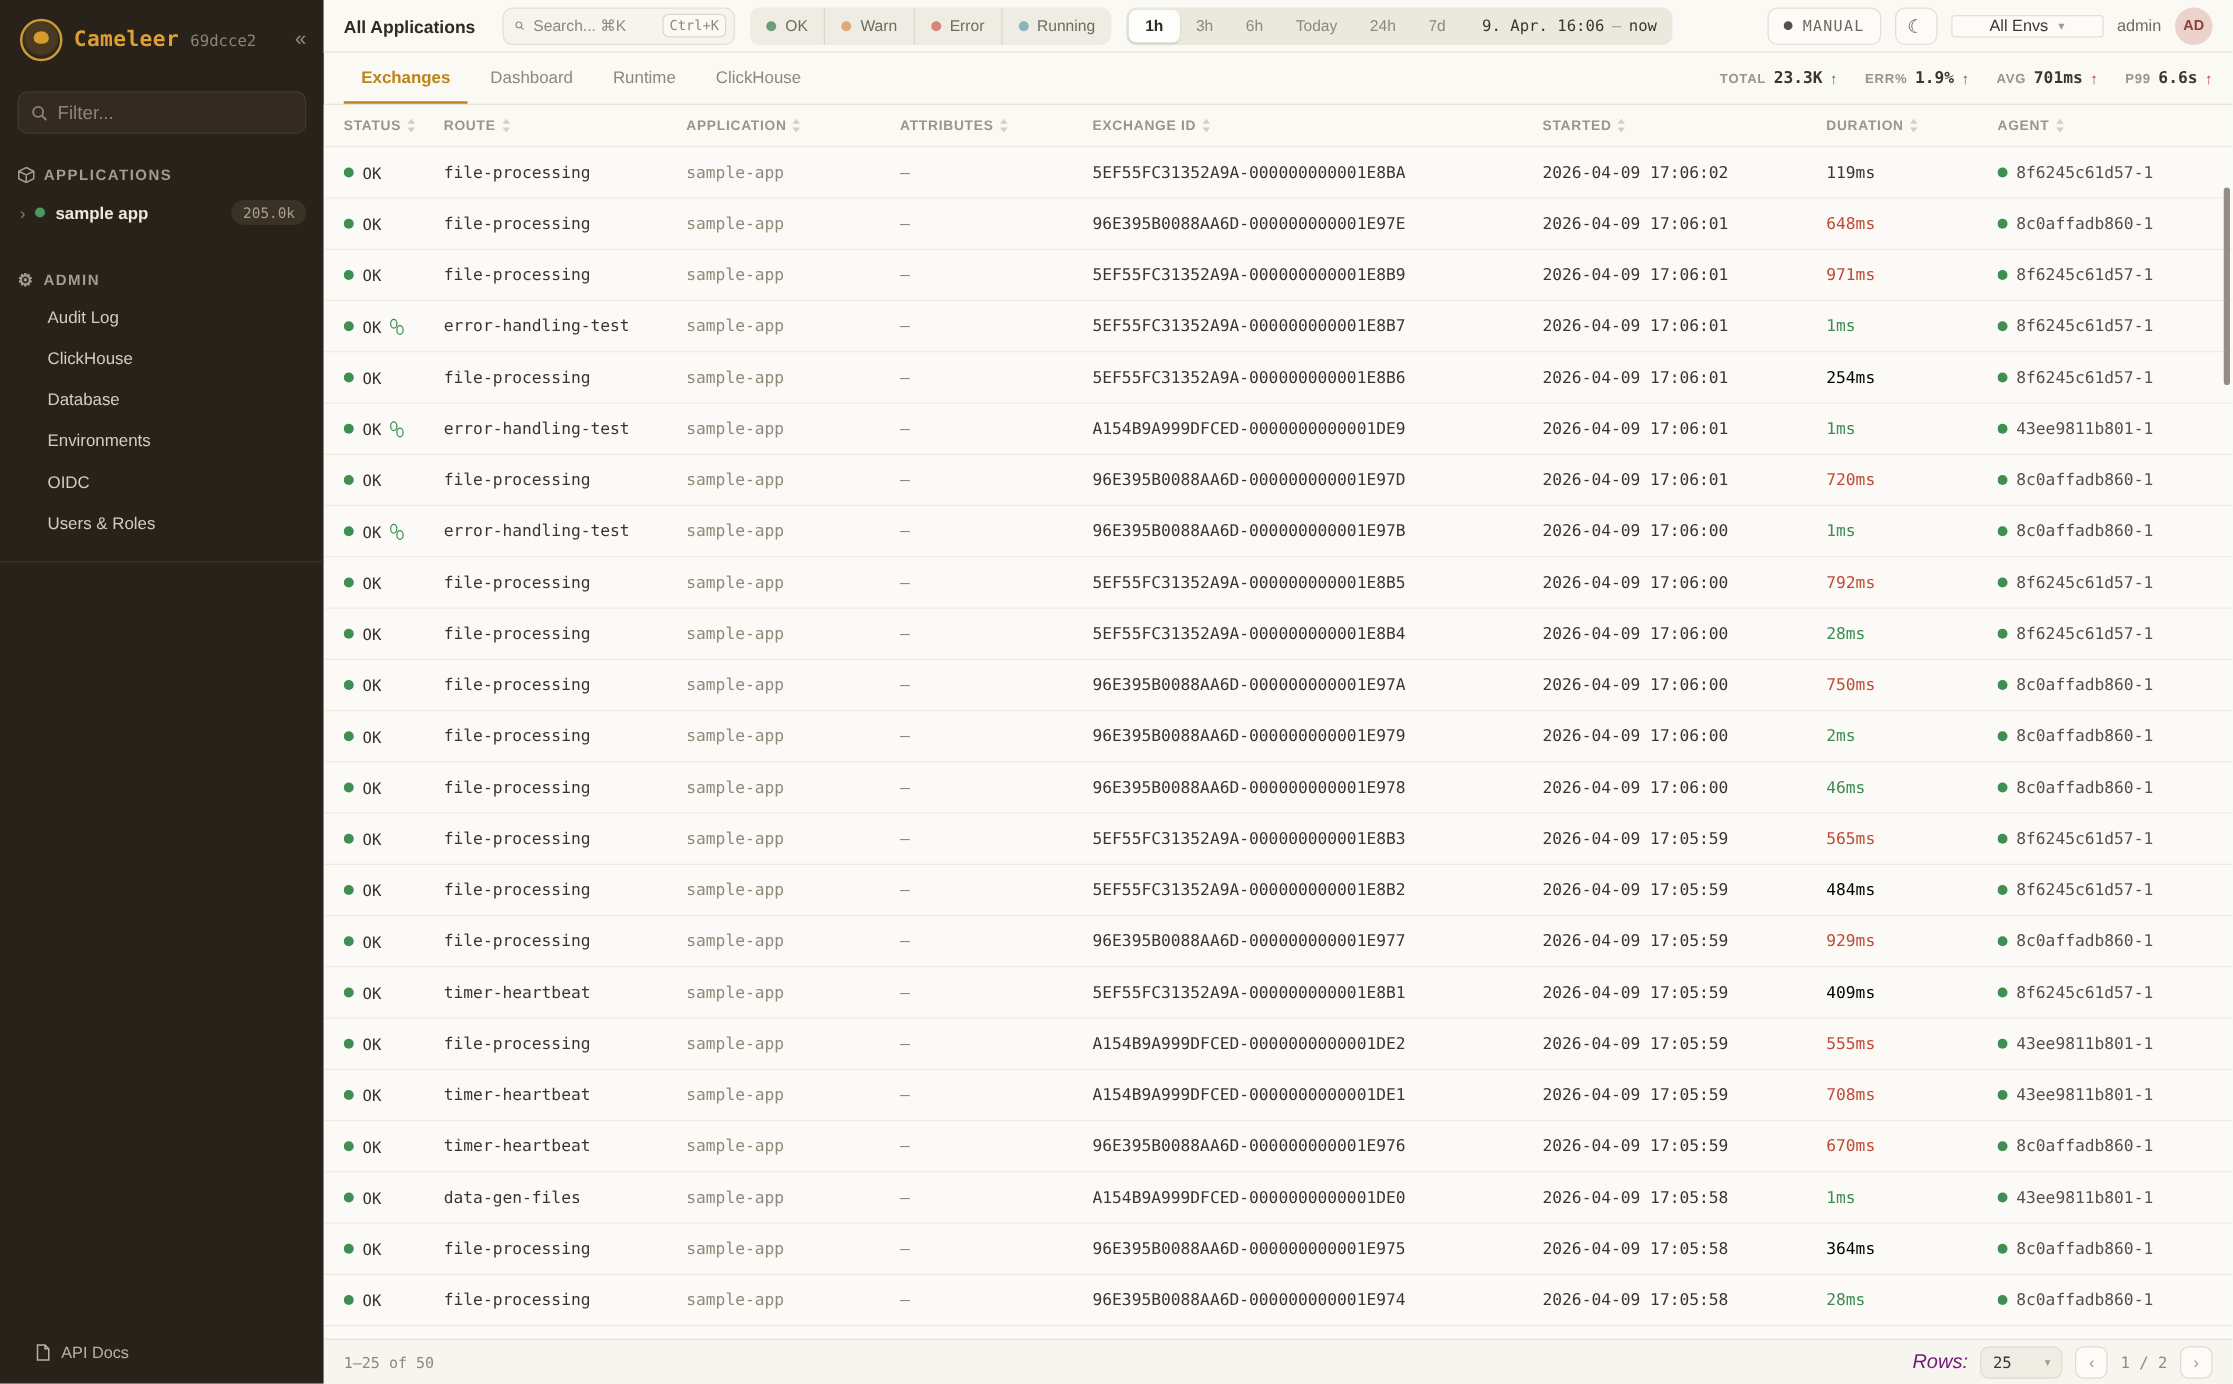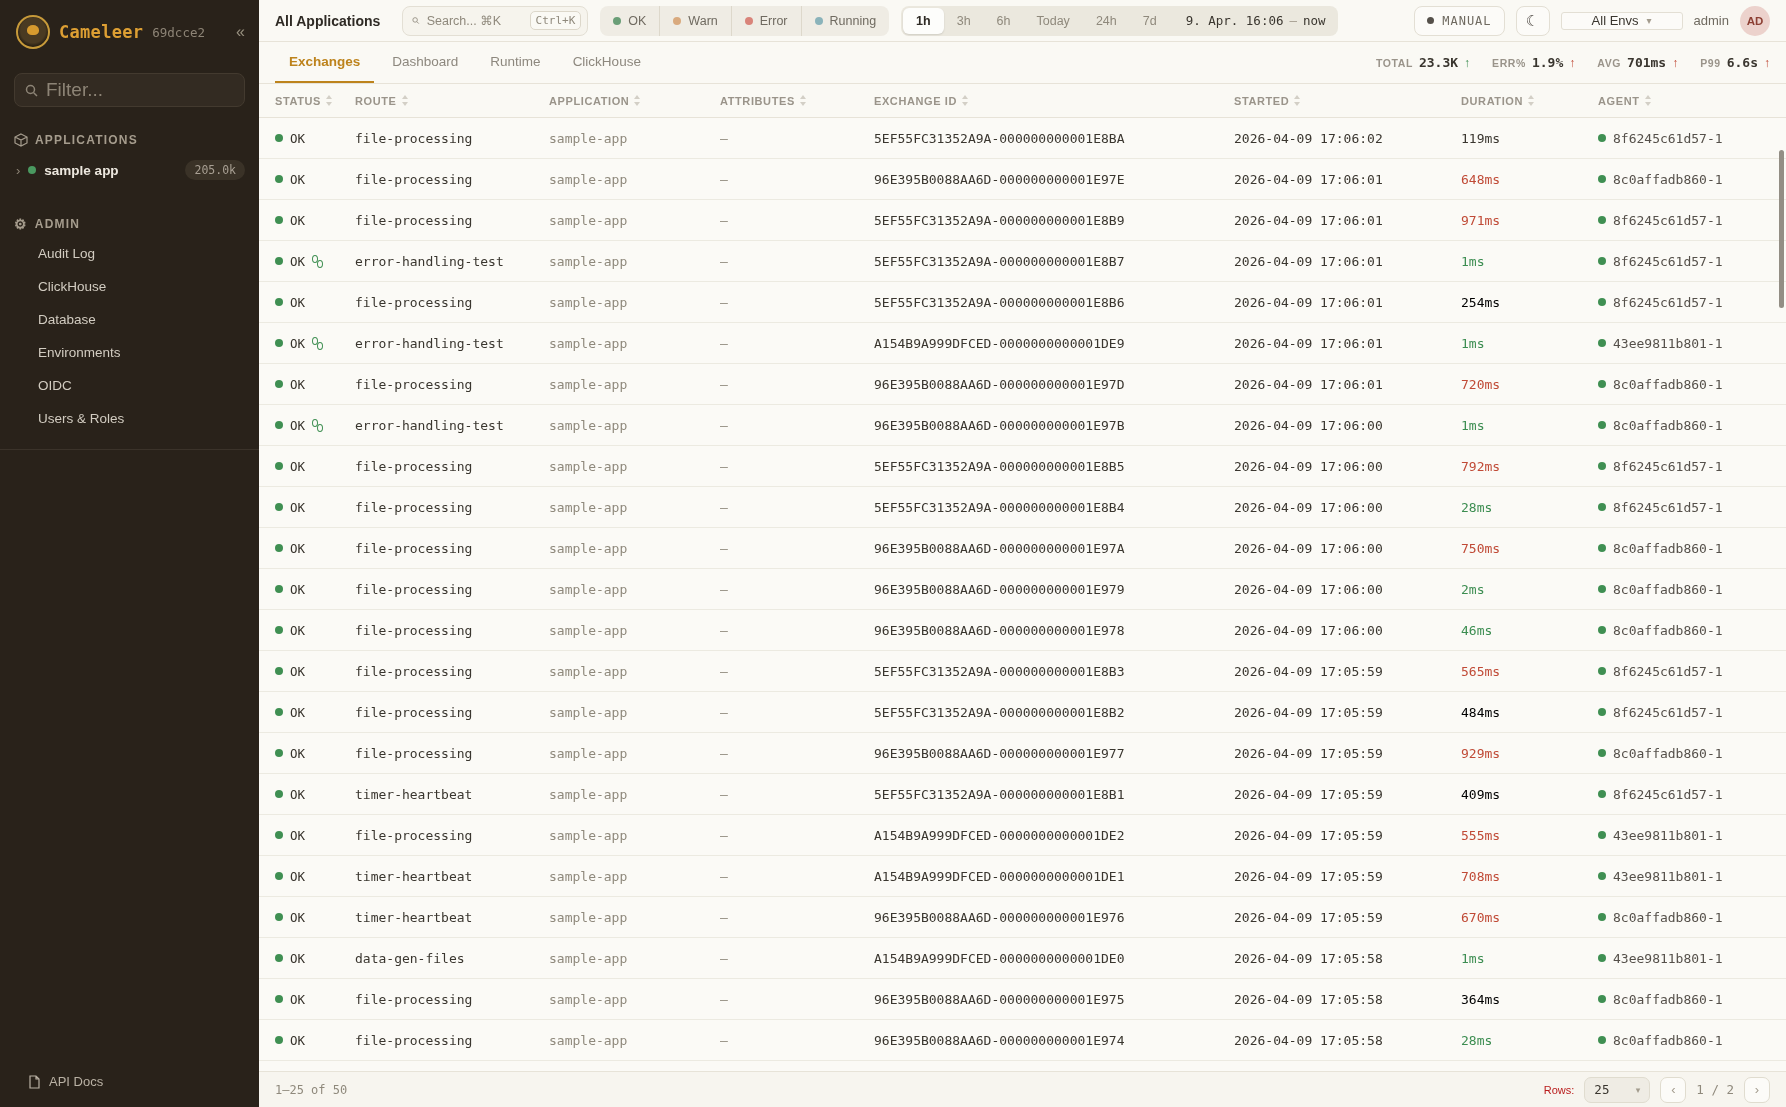--- a/index.html
+++ b/index.html
@@ -16,21 +16,21 @@
           border:2px solid #c79a3a; position:relative; flex:none; }
   .logo::after { content:""; position:absolute; left:9px; top:8px; width:12px; height:10px;
                  background:#d79a2e; border-radius:50% 50% 40% 40%; }
   .brand { font-family:"DejaVu Sans Mono", monospace; font-weight:bold; font-size:17px; color:#dd9f33; letter-spacing:.3px; }
   .build { font-family:"DejaVu Sans Mono", monospace; font-size:12.5px; color:#8d8476; }
   .collapse { margin-left:auto; color:#97907f; font-size:16px; cursor:pointer; }
   .filter-box { margin:12px 14px 18px 14px; height:34px; background:#332b22; border:1px solid #433a2f;
                 border-radius:8px; display:flex; align-items:center; gap:8px; padding:0 10px; }
   .filter-box svg { flex:none; }
   .filter-box input { background:transparent; border:none; outline:none; color:#cfc8bd; width:100%;
-                      font-size:19px; font-family:"Liberation Sans", sans-serif; }
+                      font-size:15px; font-family:"Liberation Sans", sans-serif; }
   .filter-box input::placeholder { color:#8d8476; }
   .side-section { display:flex; align-items:center; gap:7px; padding:8px 16px 6px 14px;
                   color:#a59c8d; font-size:12px; font-weight:bold; letter-spacing:1.2px; }
   .side-section .gear { font-size:14px; line-height:1; }
   .app-item { display:flex; align-items:center; gap:8px; padding:7px 14px 7px 16px; cursor:pointer; }
   .app-item .chev { color:#8d8476; font-size:13px; }
   .dot { width:8px; height:8px; border-radius:50%; flex:none; }
   .app-item .dot { background:#4a9960; }
   .app-item .app-name { color:#ece7de; font-size:13.5px; font-weight:bold; }
   .count-badge { margin-left:auto; background:#3a3227; color:#a89f93; border-radius:10px;
@@ -116,21 +116,21 @@
   .c-app, .c-attr { color:#8f897c; }
   .c-dur.neutral { color:#3a362f; } .c-dur.green { color:#3c8d51; }
   .c-dur.orange { color:#000000; } .c-dur.red { color:#c04a36; }
   .c-agent { display:flex; align-items:center; gap:7px; color:#55504a; }
   .c-agent .dot { background:#3f8f52; }
 
   .tfoot { height:36px; border-top:1px solid #e7e3d8; background:#f7f5ef; display:flex; align-items:center;
            padding:0 16px; }
   .range-text { font-family:"DejaVu Sans Mono", monospace; font-size:12px; color:#8f897c; }
   .foot-right { margin-left:auto; display:flex; align-items:center; gap:10px; }
-  .rows-label { font-size:11px; color:#b91c1c; }
+  .rows-label { font-size:16px; color:#701a75;font-style:italic; }
   .rows-select { width:66px; height:26px; background:#efece4; border:1px solid #e0dccf; border-radius:7px;
                  display:flex; align-items:center; justify-content:space-between; padding:0 9px; cursor:pointer; }
   .rows-select .val { font-size:12.5px; color:#3a362f; font-family:"DejaVu Sans Mono", monospace; }
   .rows-select .car { color:#a39c8e; font-size:9px; }
   .pagebtn { width:26px; height:26px; border:1px solid #e0dccf; background:#fcfbf8; border-radius:7px;
              display:flex; align-items:center; justify-content:center; color:#a39c8e; font-size:13px; cursor:pointer; }
   .page-ind { font-family:"DejaVu Sans Mono", monospace; font-size:12.5px; color:#8f897c; }
 
   .vscroll { position:absolute; right:2px; top:150px; width:5px; height:158px; border-radius:3px; background:#938e85; }
 </style>

